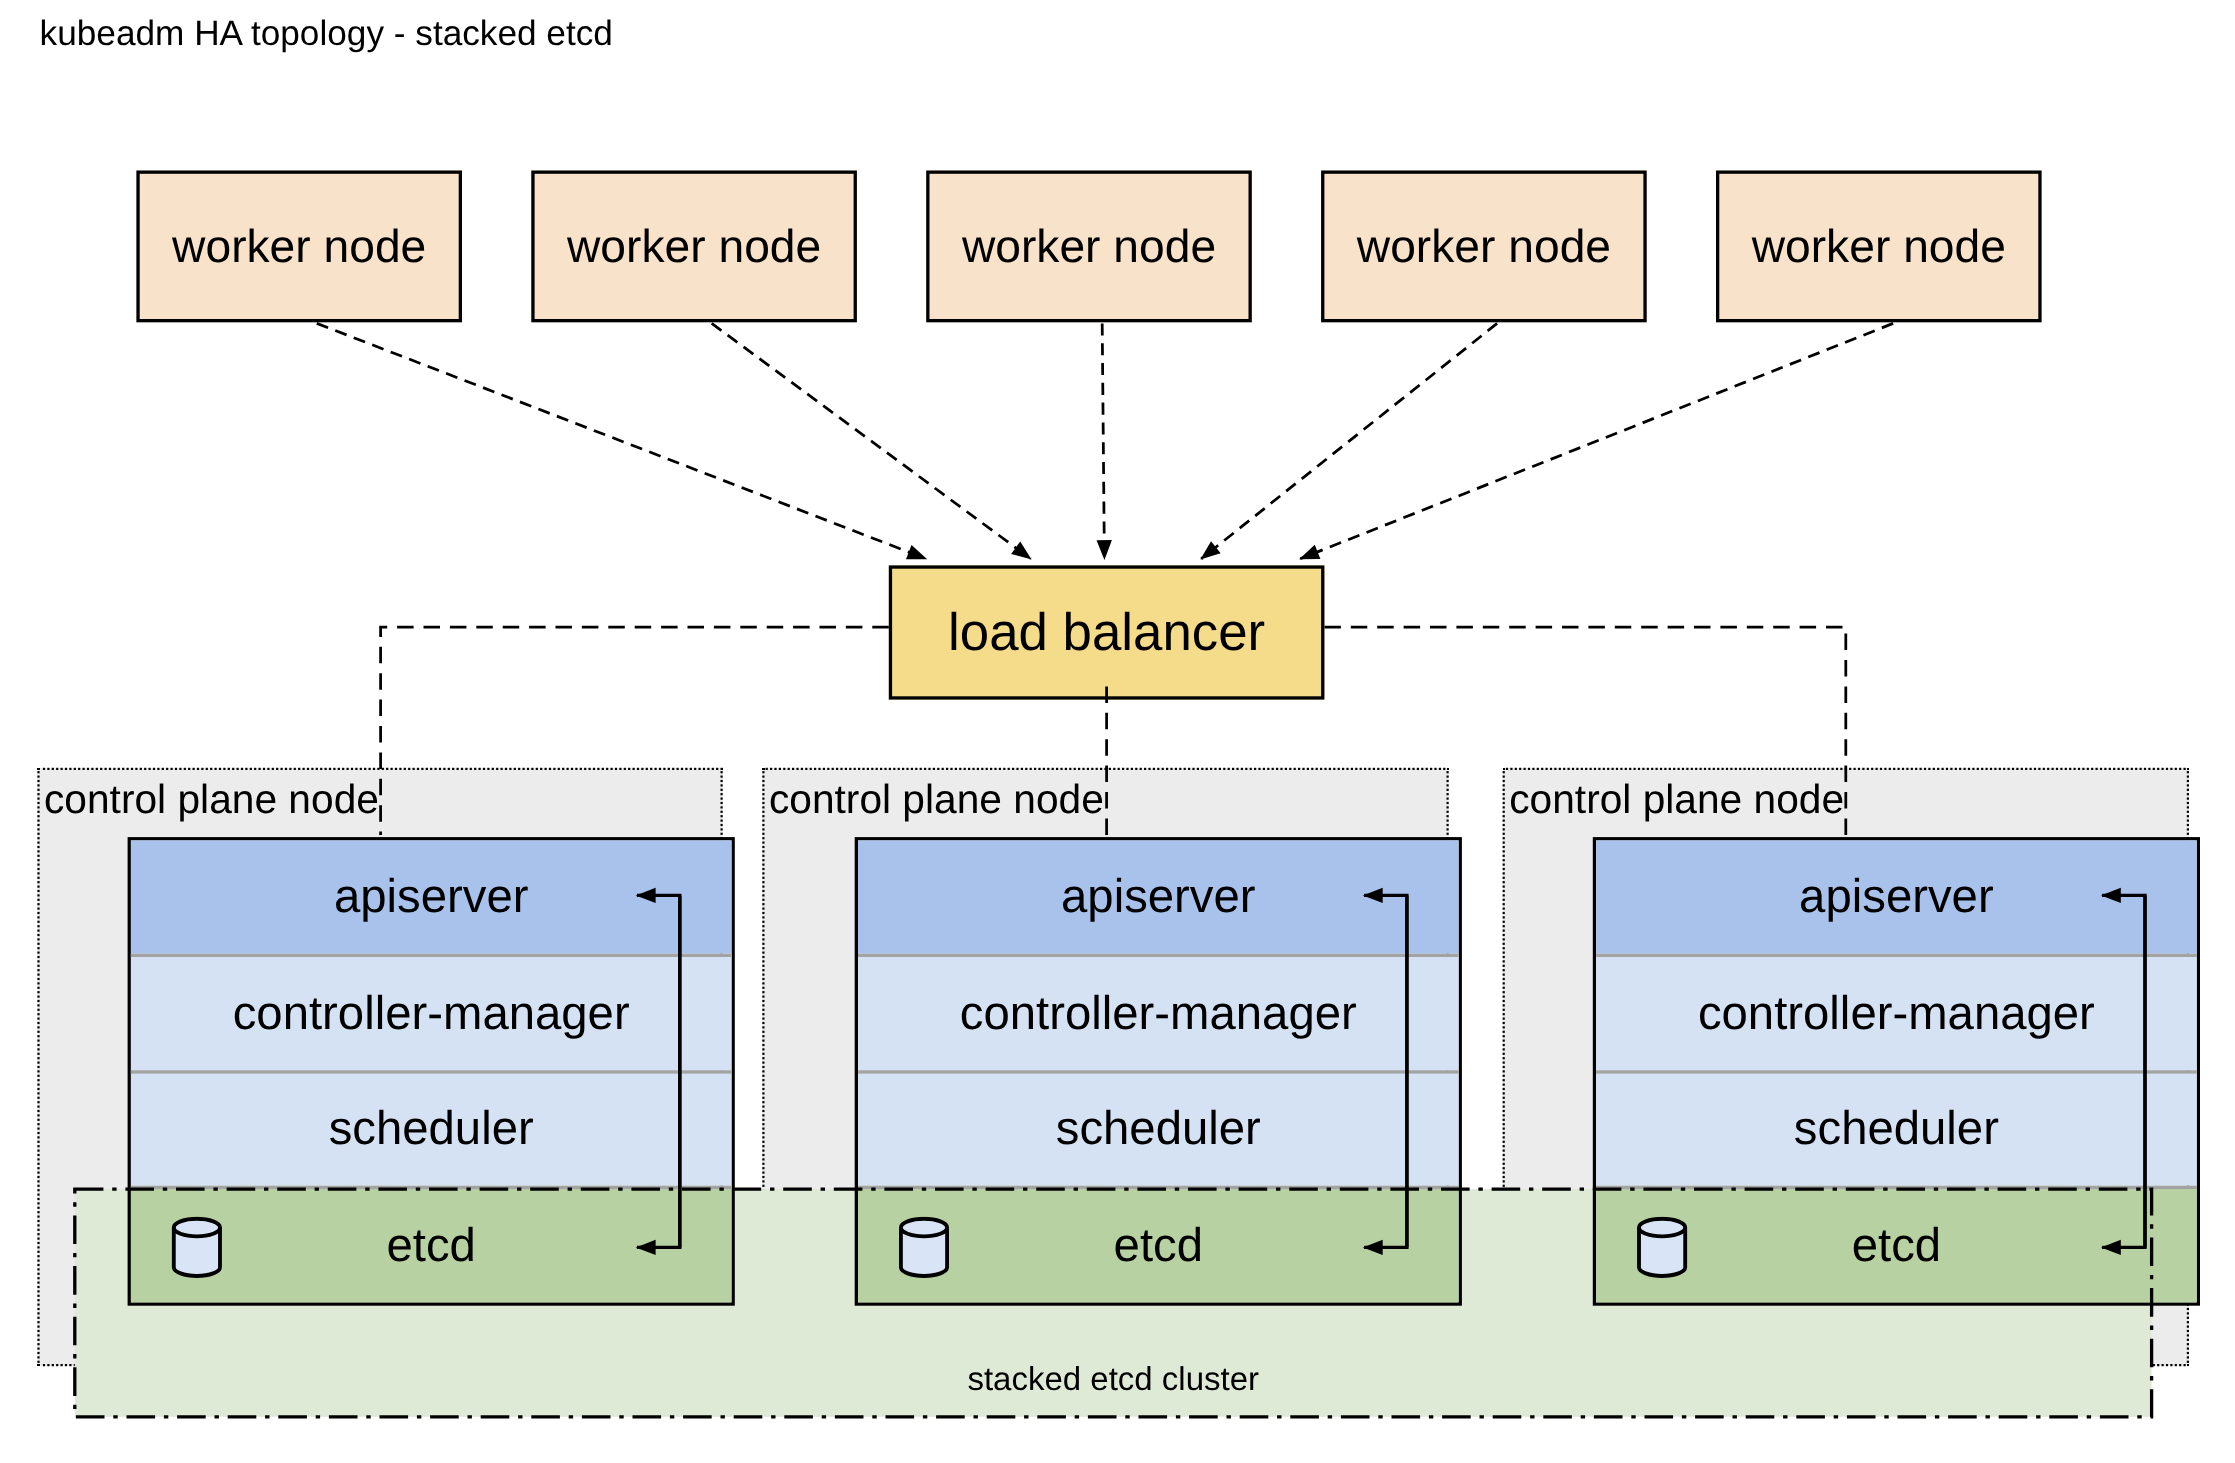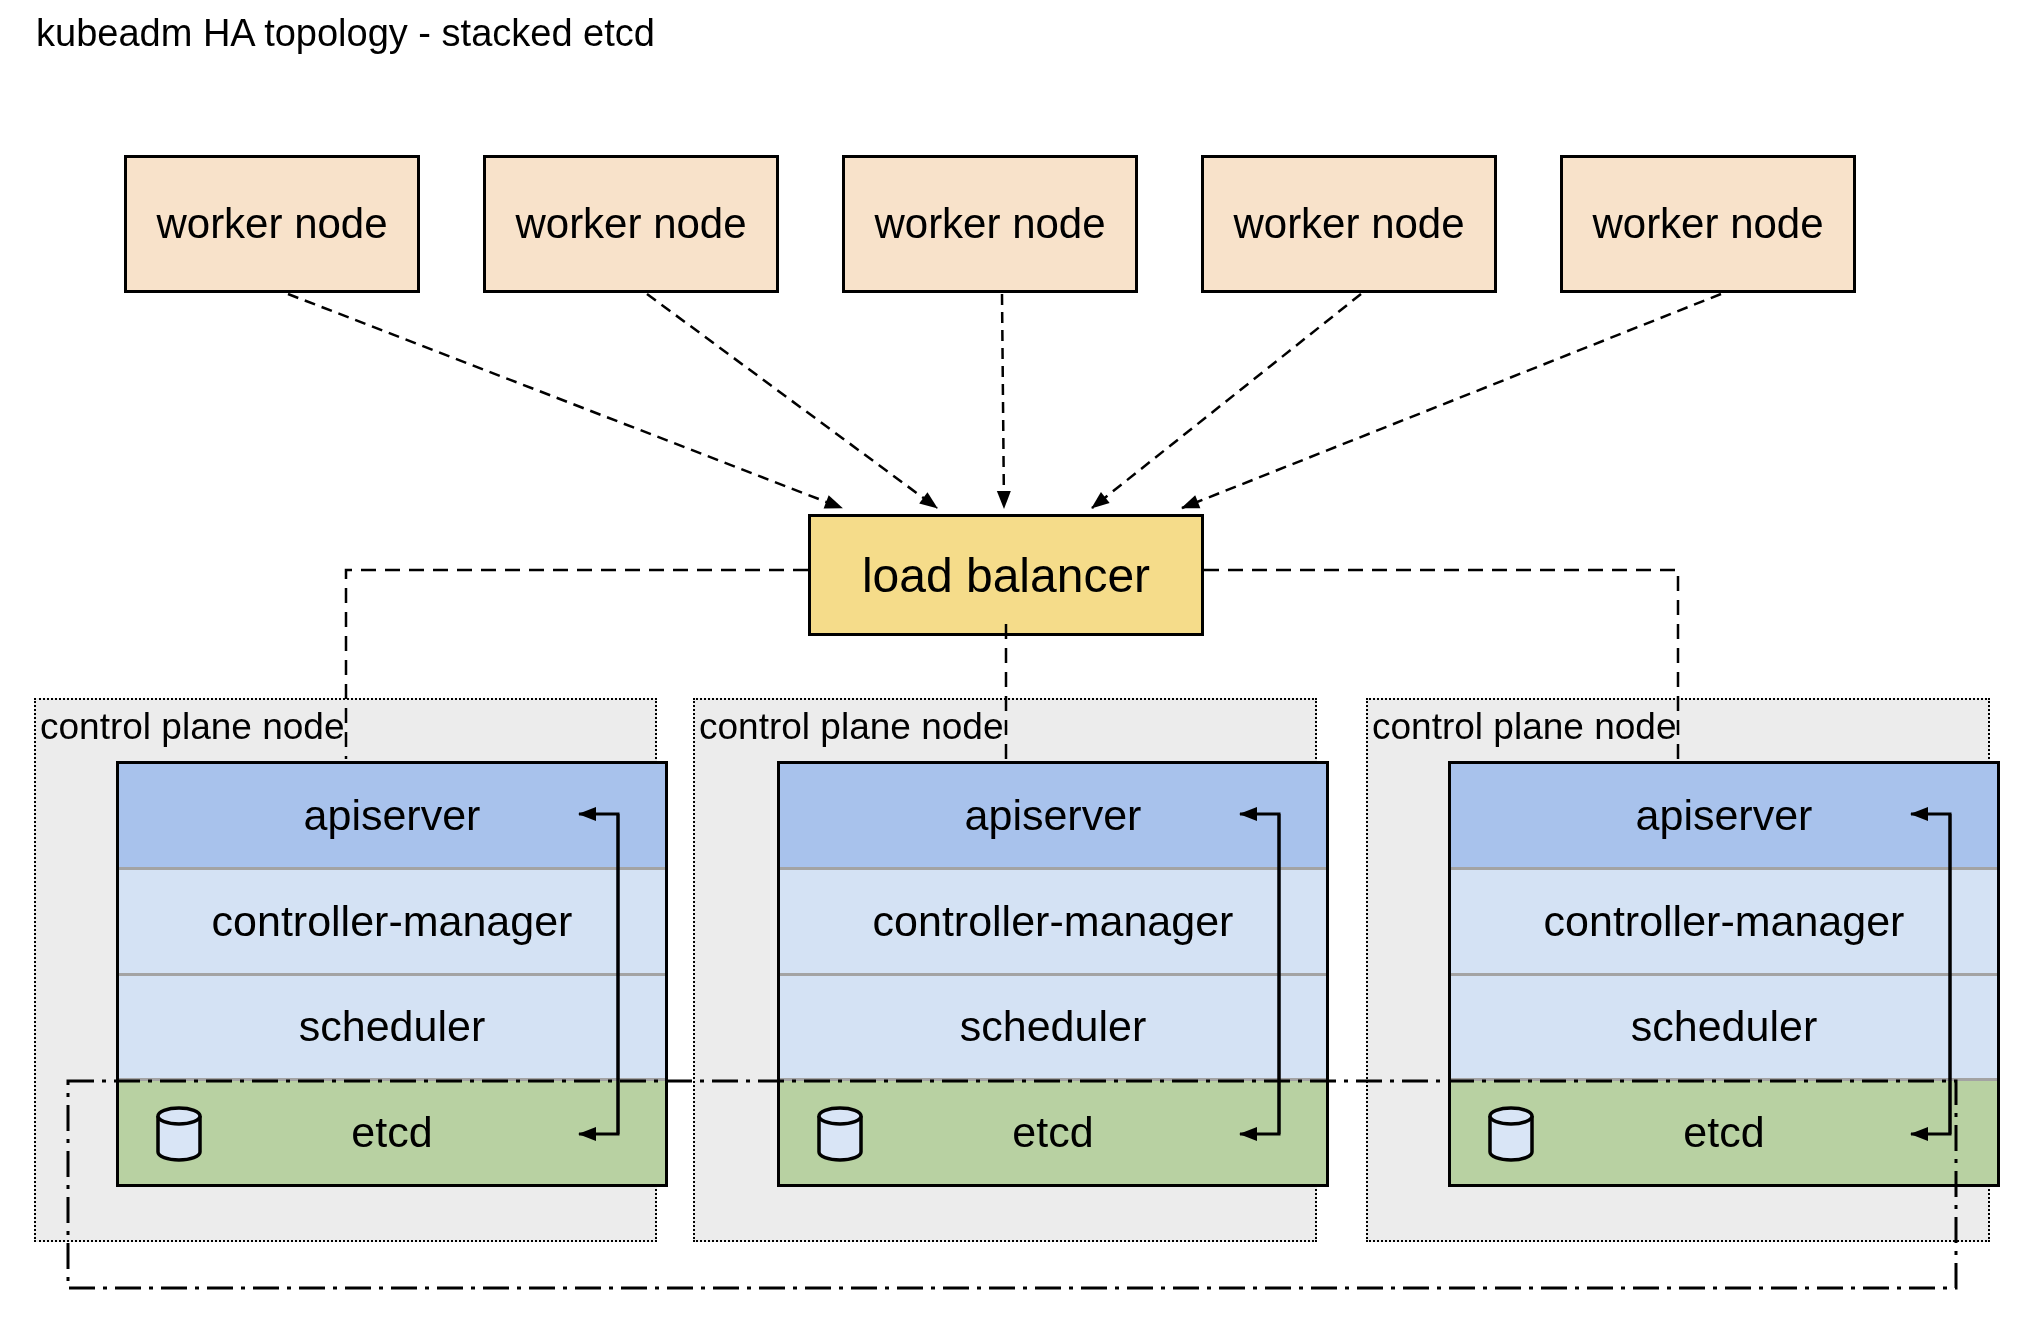--- a/index.html
+++ b/index.html
@@ -10,21 +10,21 @@
     background: #ffffff;
     font-family: "Liberation Sans", "DejaVu Sans", sans-serif;
     color: #000;
     overflow: hidden;
   }
   .abs { position: absolute; box-sizing: border-box; }
 
   
   #title {
     left: 36px; top: 12px;
-    font-size: 38px;
+    font-size: 32px;
     letter-spacing: 0px;
     white-space: nowrap;
   }
 
   
   .worker {
     top: 155px; width: 296px; height: 138px;
     background: #F8E2CA;
     border: 3px solid #000;
     display: flex; align-items: center; justify-content: center;
@@ -131,20 +131,23 @@
   <div class="abs cpnode" id="n1">
     <div class="nodelabel">control plane node</div>
   </div>
   <div class="abs cpnode" id="n2">
     <div class="nodelabel">control plane node</div>
   </div>
   <div class="abs cpnode" id="n3">
     <div class="nodelabel">control plane node</div>
   </div>
 
+  <div class="abs" id="etcd-region">
+    <div class="regionlabel">stacked etcd cluster</div>
+  </div>
 
   <div class="abs stack" id="s1">
     <div class="row apiserver">
       <span>apiserver</span>
     </div>
     <div class="row generic">
       <span>controller-manager</span>
     </div>
     <div class="row generic">
       <span>scheduler</span>

